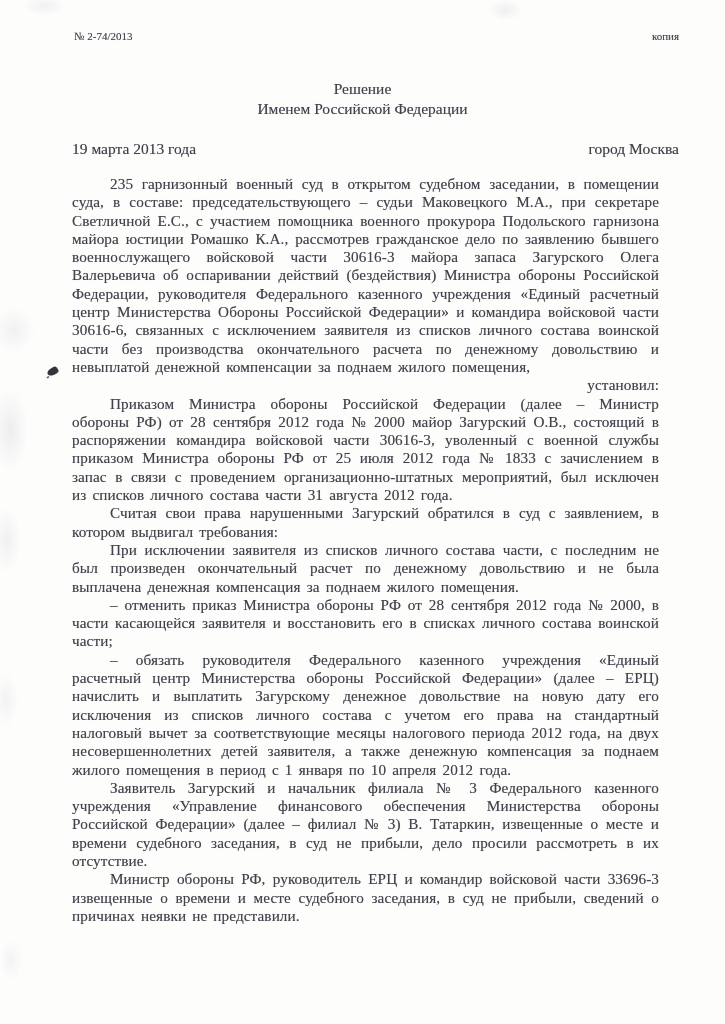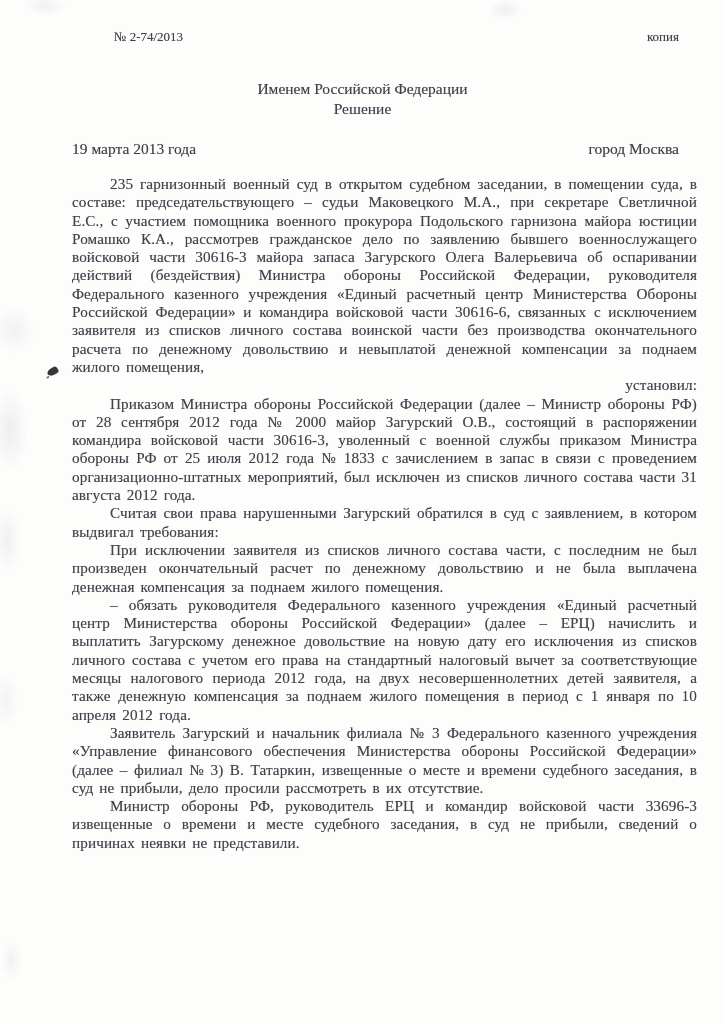--- a/index.html
+++ b/index.html
@@ -23,39 +23,38 @@
       radial-gradient(ellipse 30px 14px at 45px 6px, rgba(183,183,192,0.18), transparent 70%),
       radial-gradient(ellipse 16px 30px at 11px 960px, rgba(188,185,192,0.15), transparent 70%);
     font-family: "Liberation Serif", "DejaVu Serif", serif;
     color: #41414b;
     text-shadow: 0 0 0.7px rgba(64,64,76,0.45);
   }
   .header-row {
     display: flex;
     justify-content: space-between;
     padding: 27px 46px 0 74px;
-    font-size: 13px;
+    font-size: 11px;
     line-height: 19px;
-    margin-left: 40px;
   }
   .title-block {
     margin-top: 33px;
     text-align: center;
     font-size: 15.5px;
     line-height: 19.5px;
   }
   .date-row {
     display: flex;
     justify-content: space-between;
     padding: 21px 46px 0 72px;
     font-size: 15.5px;
     line-height: 19px;
   }
   .body-text {
-    padding: 17px 28px 0 72px;
+    padding: 17px 66px 0 72px;
     font-size: 15.2px;
     line-height: 18.3px;
     text-align: justify;
     word-spacing: 2.2px;
     letter-spacing: 0.1px;
   }
   .body-text p {
     margin: 0;
     text-indent: 38px;
   }
@@ -90,35 +89,36 @@
 <body>
 
 <div class="page">
 
   <div class="header-row">
     <span>№ 2-74/2013</span>
     <span>копия</span>
   </div>
 
   <div class="title-block">
+    <div>Решение</div>
     <div>Именем Российской Федерации</div>
-    <div>Решение</div>
   </div>
 
   <div class="date-row">
     <span>19 марта 2013 года</span>
     <span>город Москва</span>
   </div>
 
   <div class="body-text">
     <p>235 гарнизонный военный суд в открытом судебном заседании, в помещении суда, в составе: председательствующего – судьи Маковецкого М.А., при секретаре Светличной Е.С., с участием помощника военного прокурора Подольского гарнизона майора юстиции Ромашко К.А., рассмотрев гражданское дело по заявлению бывшего военнослужащего войсковой части 30616-3 майора запаса Загурского Олега Валерьевича об оспаривании действий (бездействия) Министра обороны Российской Федерации, руководителя Федерального казенного учреждения «Единый расчетный центр Министерства Обороны Российской Федерации» и командира войсковой части 30616-6, связанных с исключением заявителя из списков личного состава воинской части без производства окончательного расчета по денежному довольствию и невыплатой денежной компенсации за поднаем жилого помещения,</p>
     <p class="ruling-heading">установил:</p>
     <p>Приказом Министра обороны Российской Федерации (далее – Министр обороны РФ) от 28 сентября 2012 года № 2000 майор Загурский О.В., состоящий в распоряжении командира войсковой части 30616-3, уволенный с военной службы приказом Министра обороны РФ от 25 июля 2012 года № 1833 с зачислением в запас в связи с проведением организационно-штатных мероприятий, был исключен из списков личного состава части 31 августа 2012 года.</p>
     <p>Считая свои права нарушенными Загурский обратился в суд с заявлением, в котором выдвигал требования:</p>
     <p>При исключении заявителя из списков личного состава части, с последним не был произведен окончательный расчет по денежному довольствию и не была выплачена денежная компенсация за поднаем жилого помещения.</p>
+    <p>– отменить приказ Министра обороны РФ от 28 сентября 2012 года № 2000, в части касающейся заявителя и восстановить его в списках личного состава воинской части;</p>
     <p>– обязать руководителя Федерального казенного учреждения «Единый расчетный центр Министерства обороны Российской Федерации» (далее – ЕРЦ) начислить и выплатить Загурскому денежное довольствие на новую дату его исключения из списков личного состава с учетом его права на стандартный налоговый вычет за соответствующие месяцы налогового периода 2012 года, на двух несовершеннолетних детей заявителя, а также денежную компенсация за поднаем жилого помещения в период с 1 января по 10 апреля 2012 года.</p>
     <p>Заявитель Загурский и начальник филиала № 3 Федерального казенного учреждения «Управление финансового обеспечения Министерства обороны Российской Федерации» (далее – филиал № 3) В. Татаркин, извещенные о месте и времени судебного заседания, в суд не прибыли, дело просили рассмотреть в их отсутствие.</p>
     <p>Министр обороны РФ, руководитель ЕРЦ и командир войсковой части 33696-3 извещенные о времени и месте судебного заседания, в суд не прибыли, сведений о причинах неявки не представили.</p>
   </div>
 
   <div class="ink-speck"></div>
 
 </div>
 
 </body></html>

